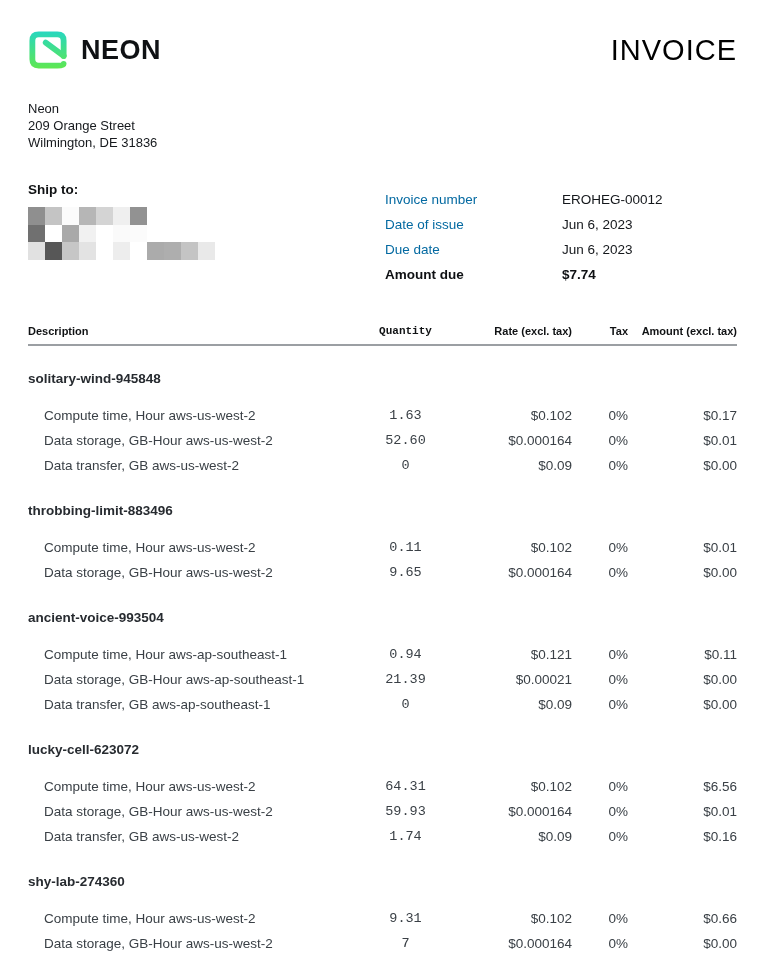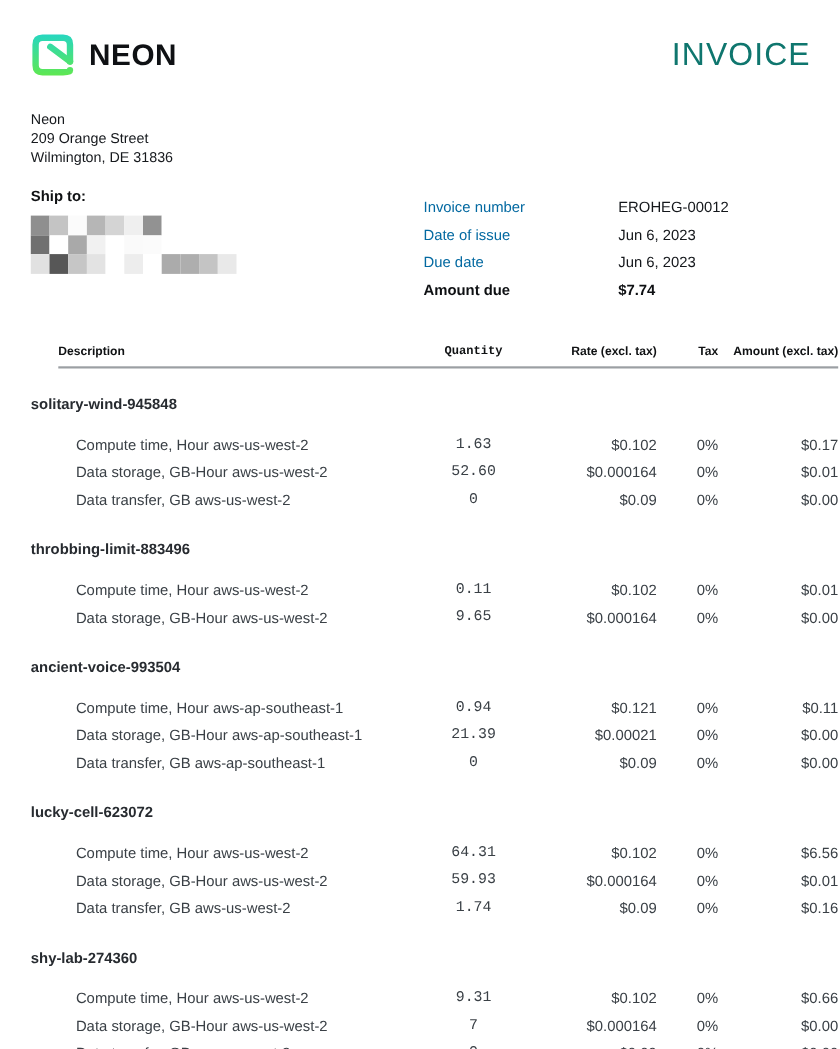--- a/index.html
+++ b/index.html
@@ -8,42 +8,42 @@
     width: 764px; height: 954px; overflow: hidden;
     font-family: "Liberation Sans", "DejaVu Sans", sans-serif;
     color: #16191d;
   }
   .page { padding: 30px 27px 0 28px; }
 
   
   .topbar { display: flex; justify-content: space-between; align-items: center; }
   .brand { display: flex; align-items: center; gap: 13px; }
   .wordmark { font-size: 27px; font-weight: 800; letter-spacing: 0.5px; color: #0f1114; }
-  .invoice-title { font-size: 29px; font-weight: 400; letter-spacing: 1px; color: #0f766e; }
+  .invoice-title { font-size: 29px; font-weight: 400; letter-spacing: 1px; color: #000000; }
 
   
   .address { margin-top: 30px; font-size: 13px; line-height: 17px; color: #16191d; }
 
   
-  .mid { margin-top: 20px; display: flex; gap: 19px; }
+  .mid { margin-top: 31px; display: flex; gap: 19px; }
   .shipto { flex: 1 1 auto; }
   .shipto-label { font-size: 13.5px; font-weight: 700; color: #101214; }
   .mosaic { margin-top: 10px; display: grid; grid-template-columns: repeat(11, 17px); grid-auto-rows: 17.7px; }
   .mcell { width: 17px; height: 17.7px; }
   .meta { width: 352px; flex: 0 0 352px; padding-top: 11px; }
   .meta-row { display: flex; margin-bottom: 10.5px; font-size: 13.5px; line-height: 14.5px; }
   .meta-label { width: 177px; color: #0369a1; }
   .meta-value { color: #14171b; }
   .meta-row.bold .meta-label, .meta-row.bold .meta-value { font-weight: 700; color: #0e1013; }
 
   
   .table { margin-top: 32px; }
   .thead { display: flex; padding-bottom: 7px; border-bottom: 2px solid #9b9fa3; }
   .th { font-size: 11px; font-weight: 700; color: #101214; }
-  .row, .thead { width: 709px; margin-left: 25px; }
+  .row, .thead { width: 709px; }
   .c0 { width: 323px; text-align: left; }
   .c1 { width: 109px; text-align: center; font-family: Liberation Mono, monospace; }
   .c2 { width: 112px; text-align: right; }
   .c3 { width: 56px;  text-align: right; }
   .c4 { width: 109px; text-align: right; }
   .group { margin-top: 20px; }
   .group-name { height: 25px; line-height: 25px; font-size: 13.5px; color: #272b30; font-weight: bold; }
   .items { margin-top: 12px; }
   .row { display: flex; height: 25px; align-items: center; font-size: 13.5px; color: #3a4046; }
   .row .desc { padding-left: 16px; width: 323px; }

